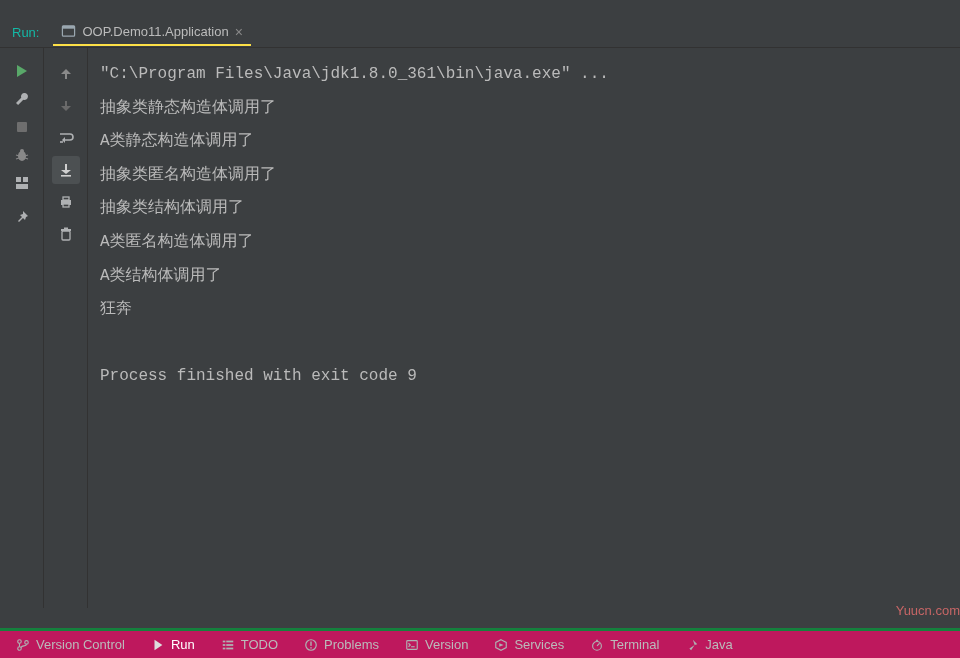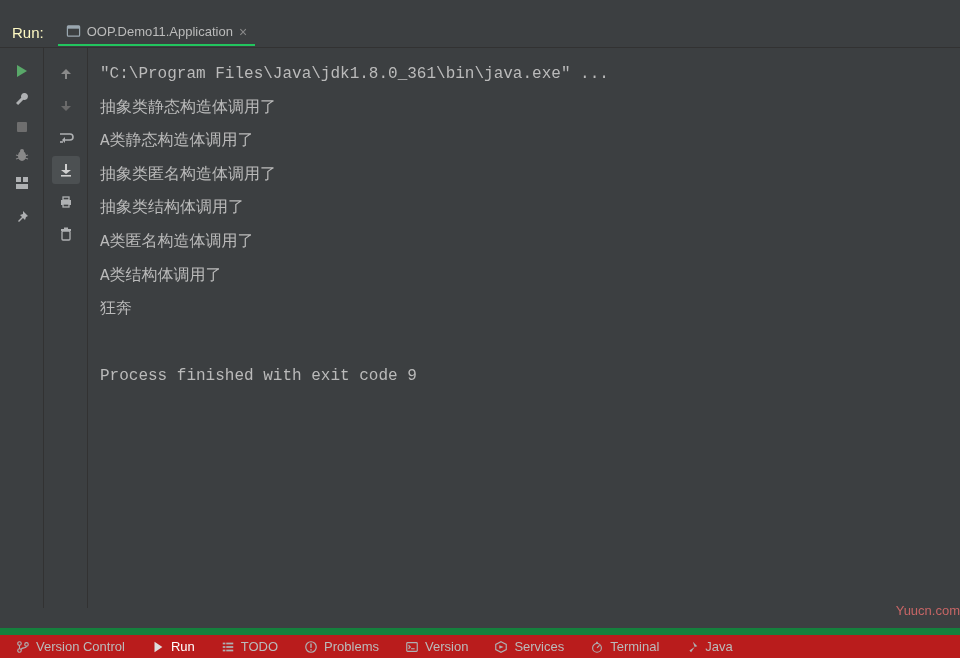--- a/index.html
+++ b/index.html
@@ -9,26 +9,26 @@
       font-family: "Segoe UI", Arial, sans-serif;
       font-size: 13px; color: #bbbbbb;
       overflow: hidden; position: relative;
     }
     .top-decor { height: 18px; background: #3c3f41; display:flex; align-items:flex-start; }
     .top-decor .frag { margin-left:170px; color:#787878; font-size:11px; opacity:.35; letter-spacing:1px; }
     .header {
       height: 30px; display: flex; align-items: center;
       border-bottom: 1px solid #323232; padding-left: 6px; gap: 8px;
     }
-    .run-label { color: #fef9c3; font-size: 15px; padding: 0 6px; }
+    .run-label { color: #14b8a6; font-size: 13px; padding: 0 6px; }
     .tab {
       display: flex; align-items: center; gap: 6px;
       padding: 4px 8px; color: #bbbbbb; border-bottom: 2px solid transparent;
     }
-    .tab.active { border-bottom: 2px solid #22c55e; }
+    .tab.active { border-bottom: 2px solid #fde047; }
     .tab .close-x { color:#8a8a8a; font-size:14px; }
     .body { display: flex; height: 560px; }
     .gutter {
       width: 44px; display: flex; flex-direction: column; align-items: center; gap:2px; padding-top:10px;
       border-right: 1px solid #323232;
     }
     .gutter .ibtn { width:26px; height:26px; display:flex; align-items:center; justify-content:center; border-radius:3px; }
     .gutter .ibtn svg { width:16px; height:16px; }
     .gutter .ibtn.pin { margin-top:6px; }
     .gutter .stop-sq { width:10px; height:10px; background:#6e6e6e; border-radius:1px; }
@@ -43,21 +43,21 @@
     .console {
       flex:1; padding: 10px 12px 10px 12px;
       font-family: "Consolas","Courier New",monospace;
       font-size:16px; line-height: 2.1; color:#bababa;
       white-space: pre; overflow:hidden;
     }
     .console .cmd { color:#bbbbbb; }
     .footer {
       position:absolute; bottom:0; left:0; right:0; height:30px;
       display:flex; align-items:center; gap:6px; padding:0 6px;
-      border-top:7px solid #15803d; background:#b91c1c;
+      border-top:3px solid #15803d; background:#be185d;
     }
     .fbtn { display:flex; align-items:center; gap:6px; padding:4px 10px; color:#bbbbbb; border-radius:3px; }
     .fbtn.active { color:#ffffff;justify-content:center; }
     .fbtn svg { width:14px; height:14px; }
     .watermark { position:absolute; right:0; bottom:40px; color:#d66a6a; font-size:13px; opacity:.9; font-family:Arial,sans-serif; }
     .file-ico { width:15px; height:15px; }
   </style>
 </head>
 <body>
 

